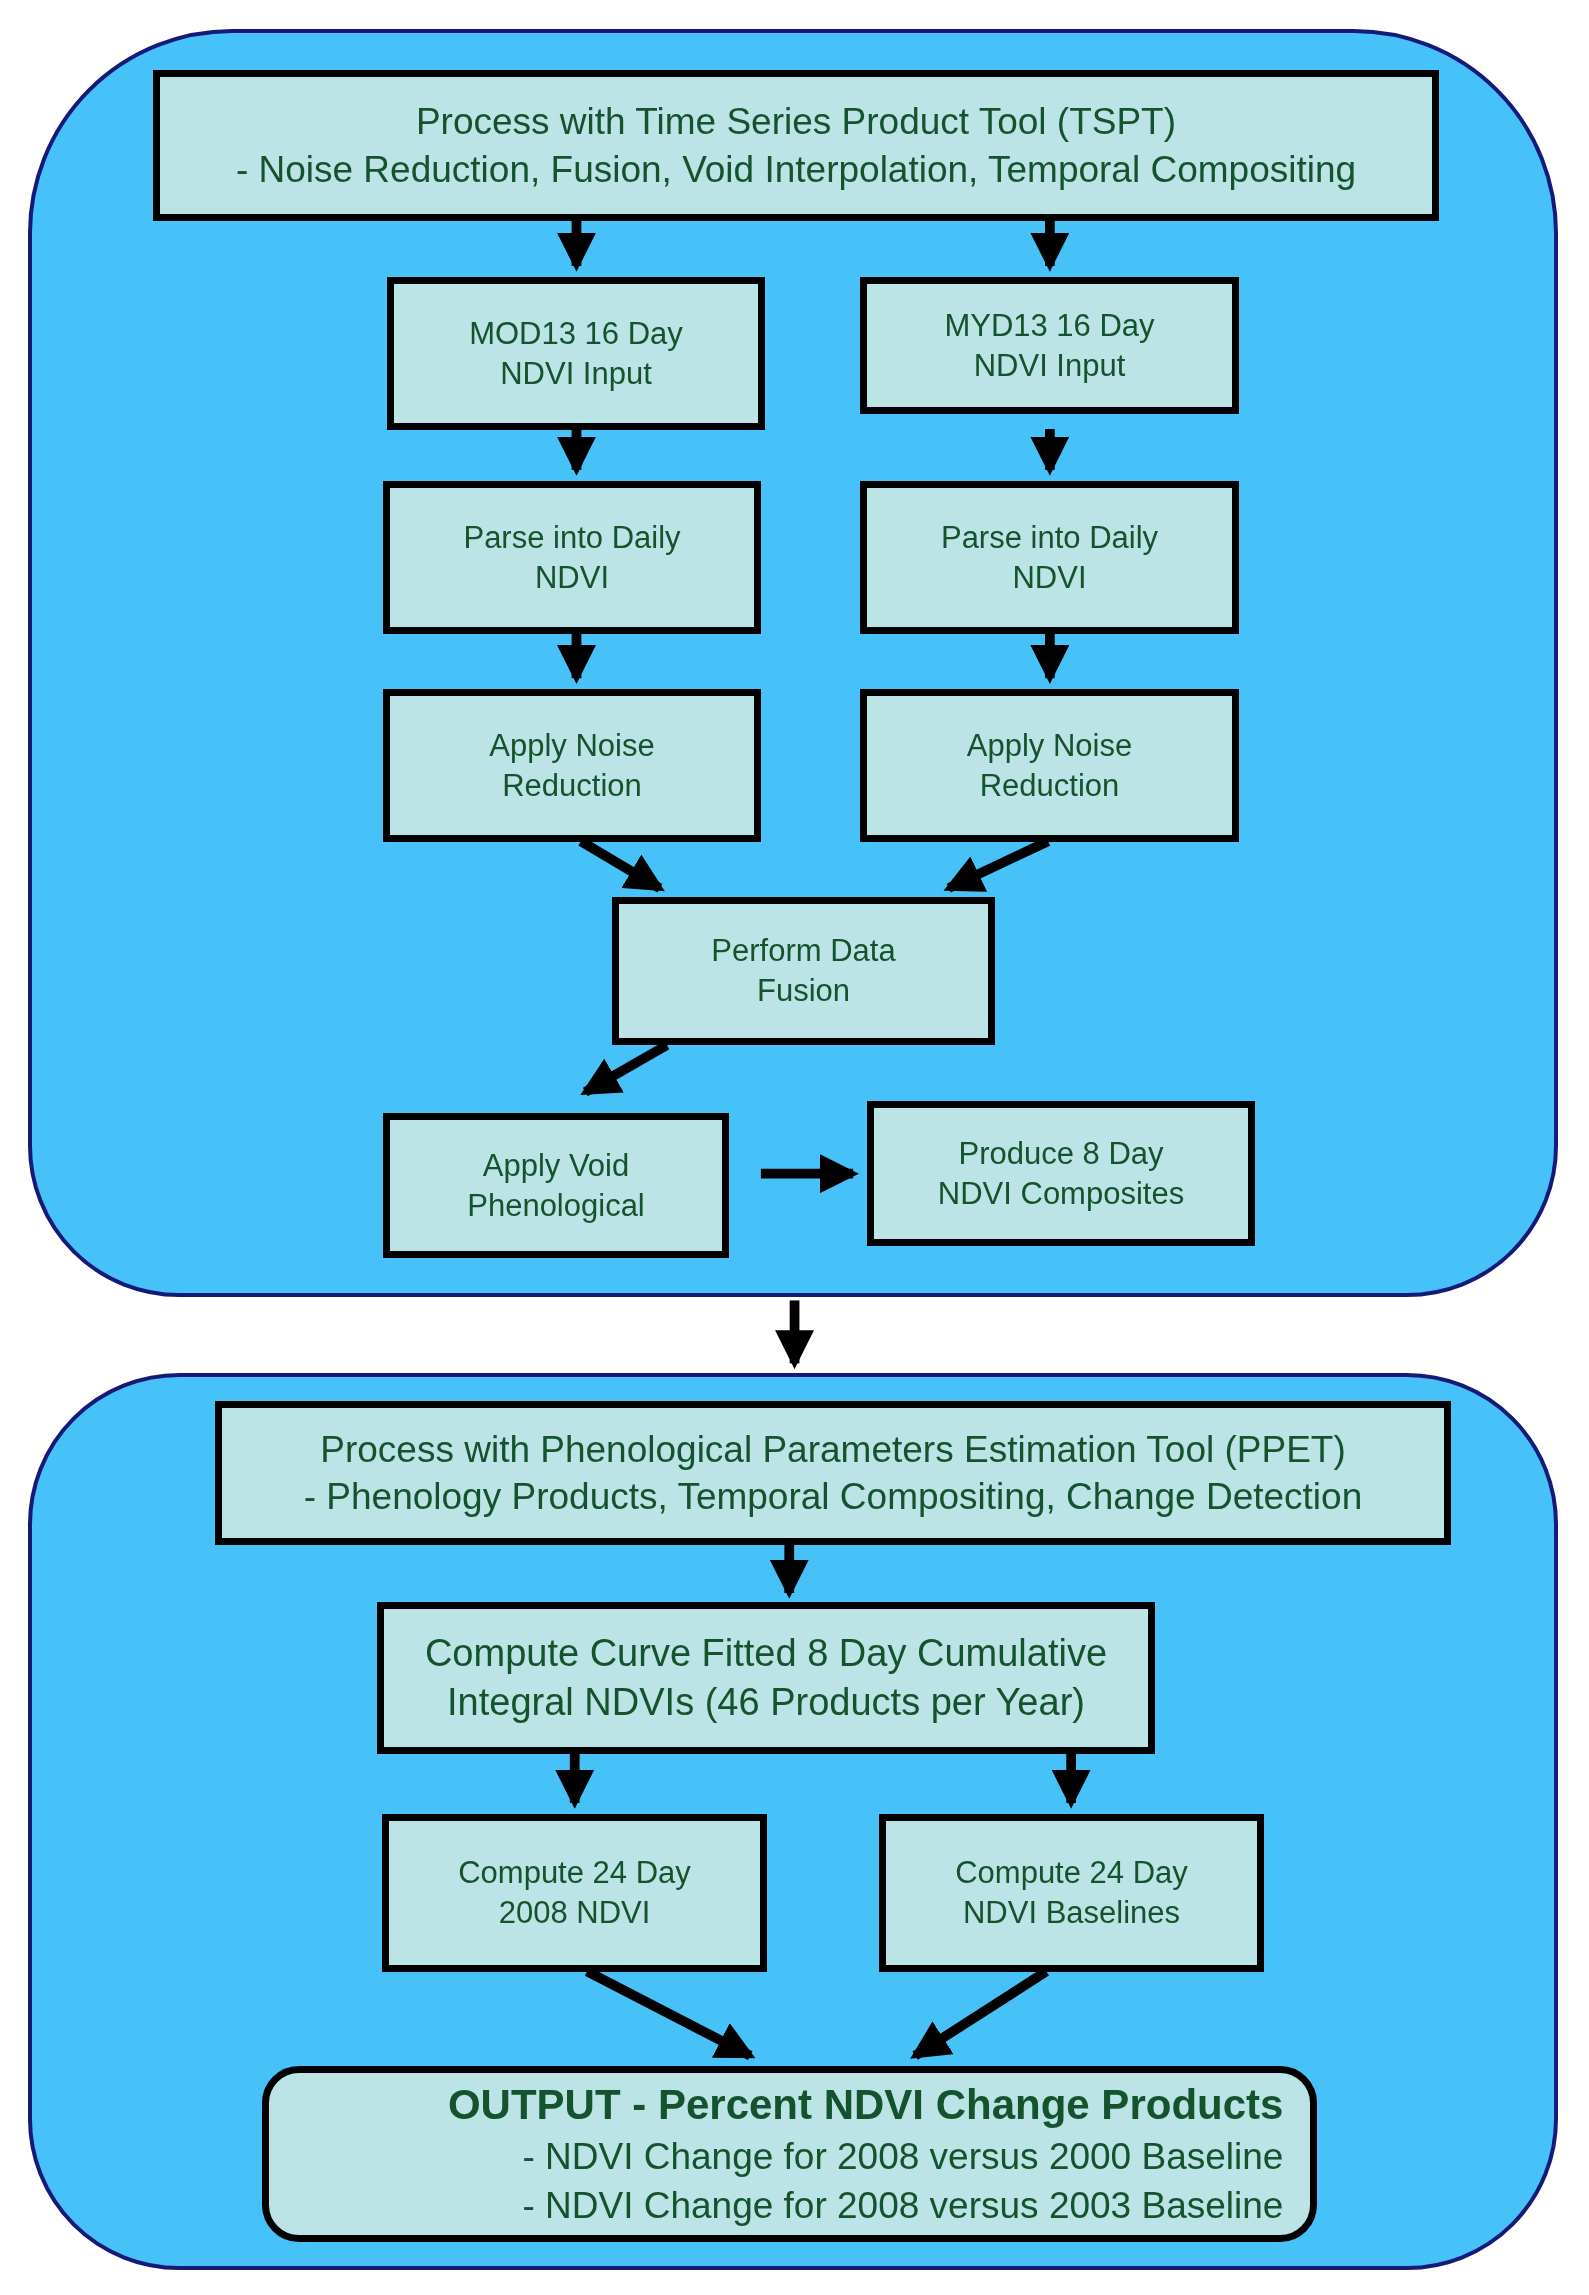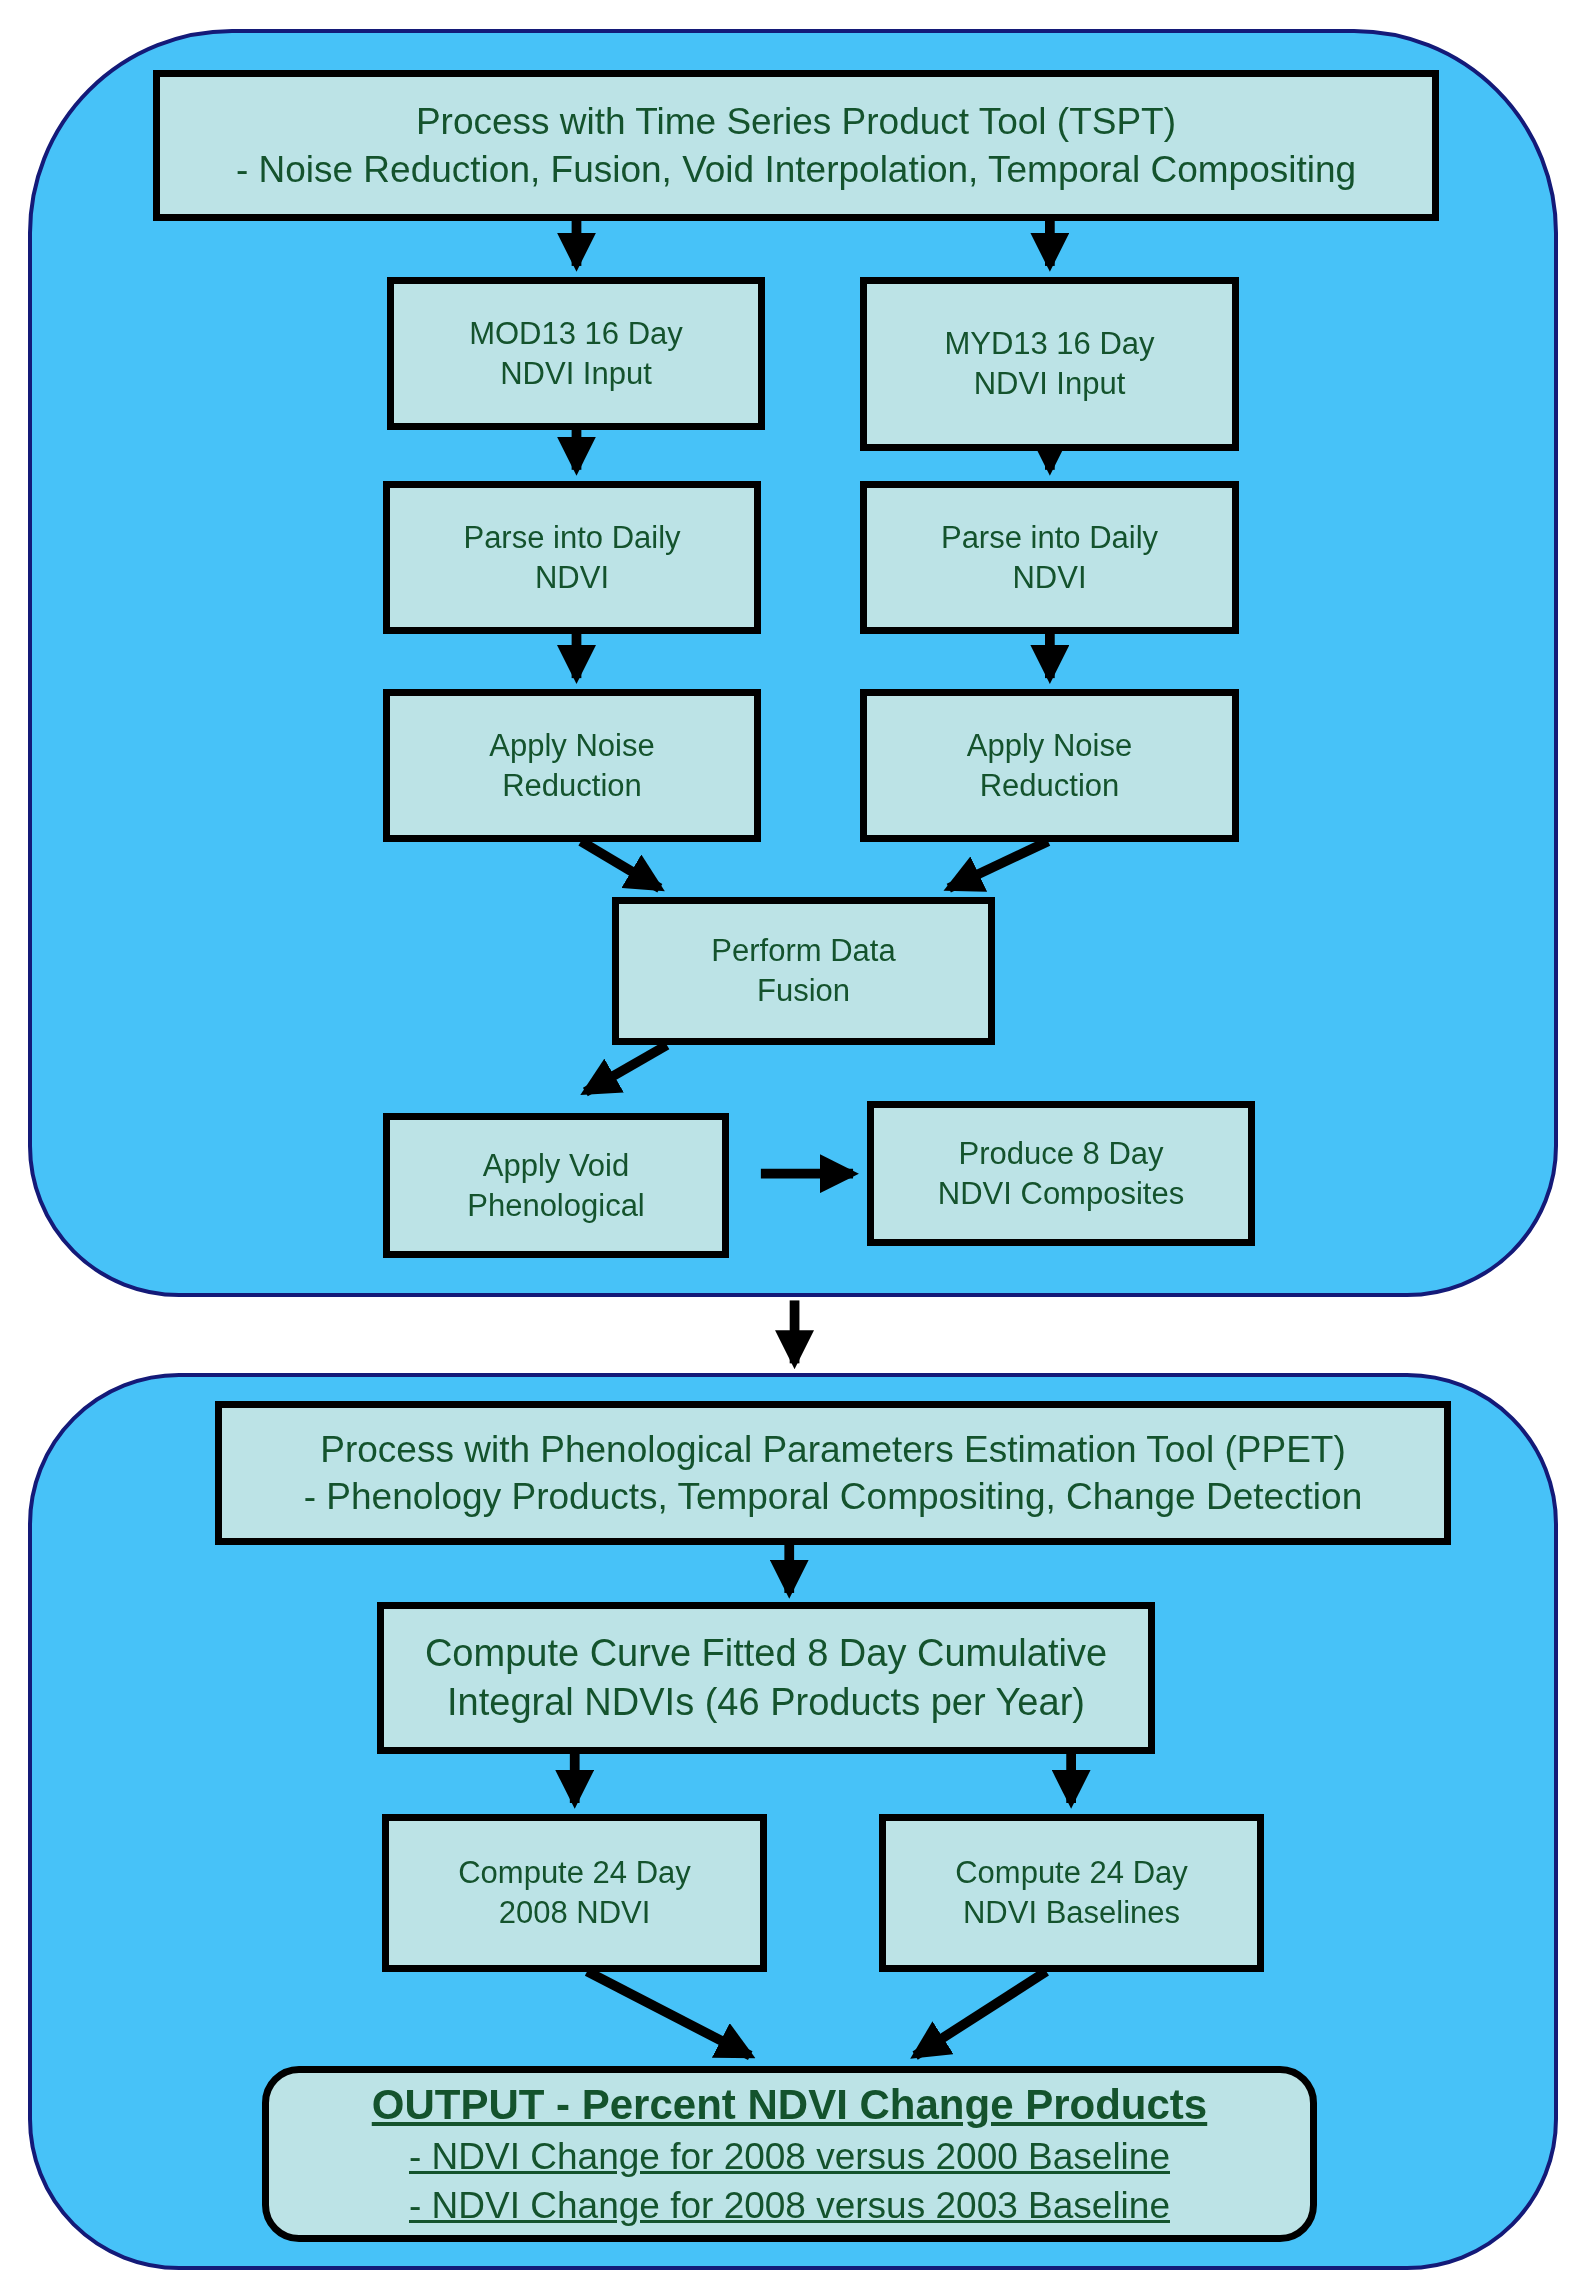--- a/index.html
+++ b/index.html
@@ -31,26 +31,25 @@
     align-items: center;
     text-align: center;
     line-height: 1.28;
     z-index: 2;
   }
   .node.header { font-size: 37px; }
   .node.small  { font-size: 31px; }
   .node.curve  { font-size: 38px; }
   .node.output {
     border-radius: 37px;
-    align-items: center;
+    align-items: flex-end;
     text-align: left;
     padding: 0 26.6px;
     font-size: 37px;
     line-height: 1.32;
-    text-decoration: underline;
   }
   .node.output .out-title { font-weight: bold; font-size: 42px; }
   svg.arrows {
     position: absolute;
     left: 0; top: 0;
     width: 1590px; height: 2295px;
     z-index: 1;
     pointer-events: none;
   }
   svg.arrows line { stroke: #000000; stroke-width: 11px; }
@@ -91,21 +90,21 @@
   <div class="node header" style="left:153px; top:70px; width:1286px; height:151px;">
     <div>Process with Time Series Product Tool (TSPT)</div>
     <div>- Noise Reduction, Fusion, Void Interpolation, Temporal Compositing</div>
   </div>
 
   <div class="node small" style="left:387px; top:277px; width:378px; height:153px;">
     <div>MOD13 16 Day</div>
     <div>NDVI Input</div>
   </div>
 
-  <div class="node small" style="left:860px; top:277px; width:379px; height:174px;">
+  <div class="node small" style="left:860px; top:277px; width:379px; height:137px;">
     <div>MYD13 16 Day</div>
     <div>NDVI Input</div>
   </div>
 
   <div class="node small" style="left:383px; top:481px; width:378px; height:153px;">
     <div>Parse into Daily</div>
     <div>NDVI</div>
   </div>
 
   <div class="node small" style="left:860px; top:481px; width:379px; height:153px;">

